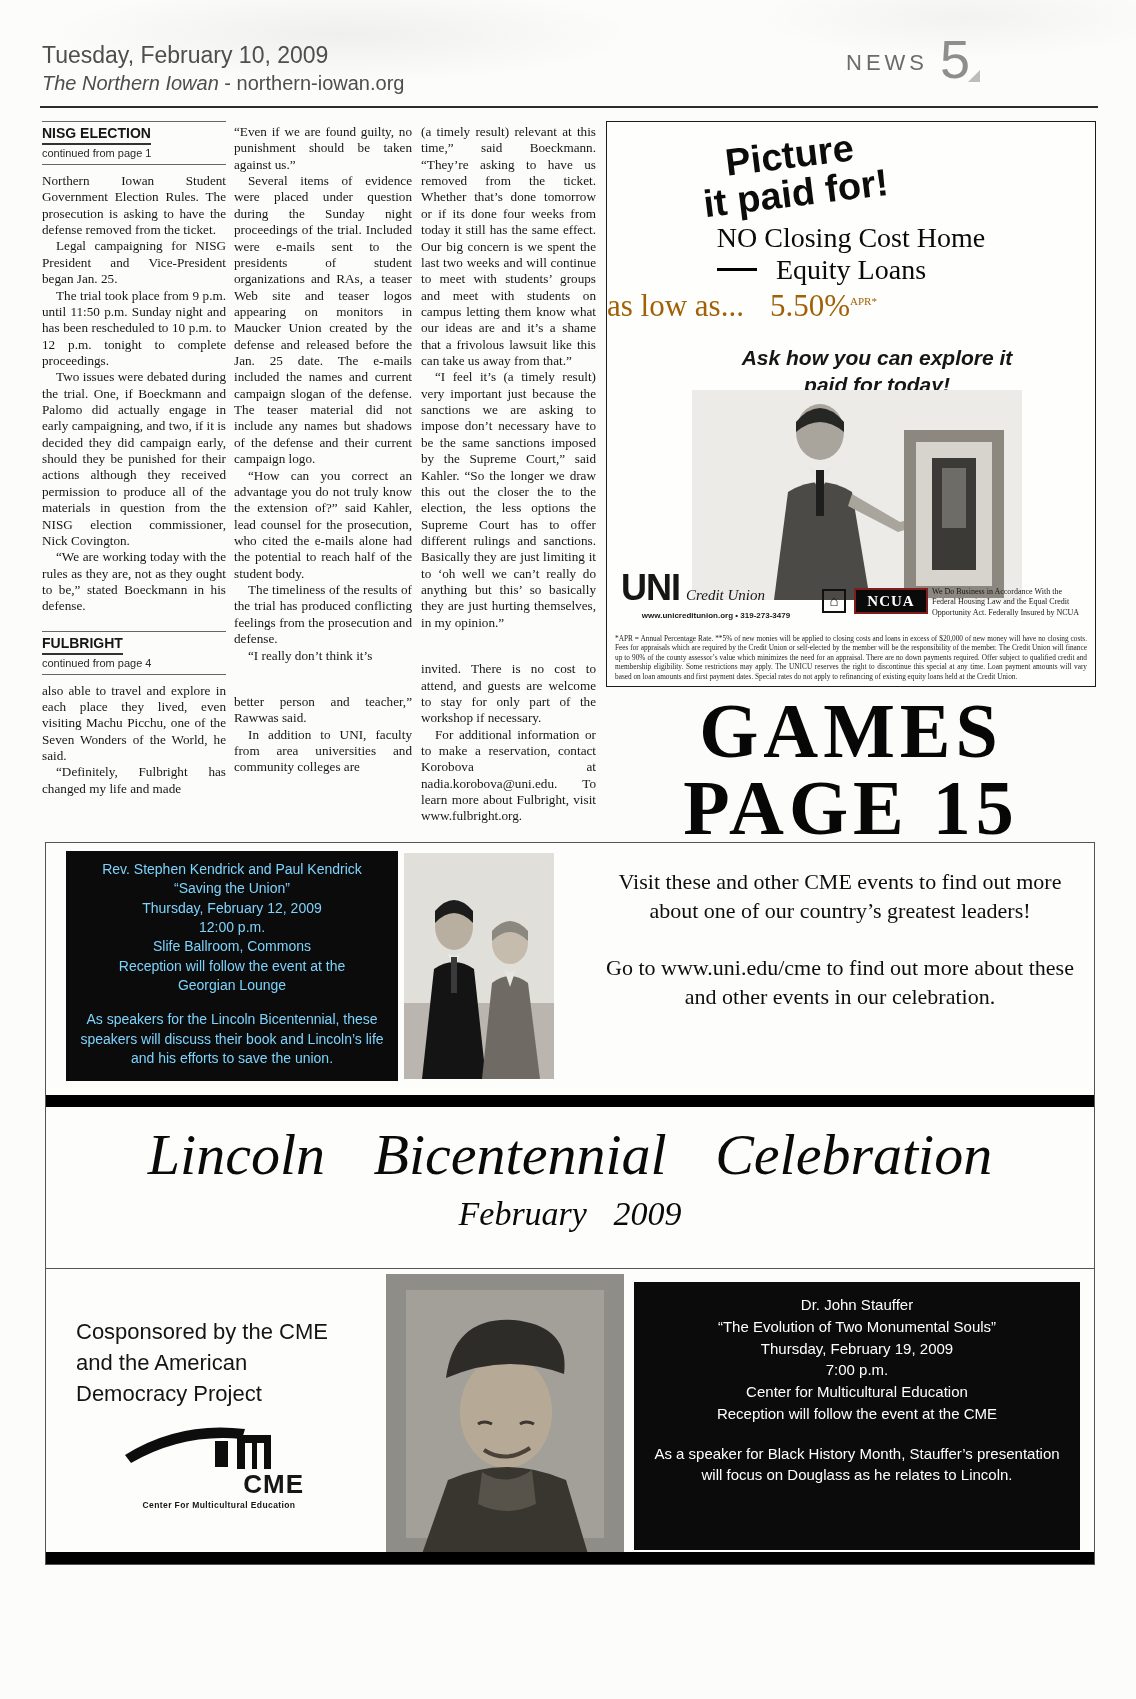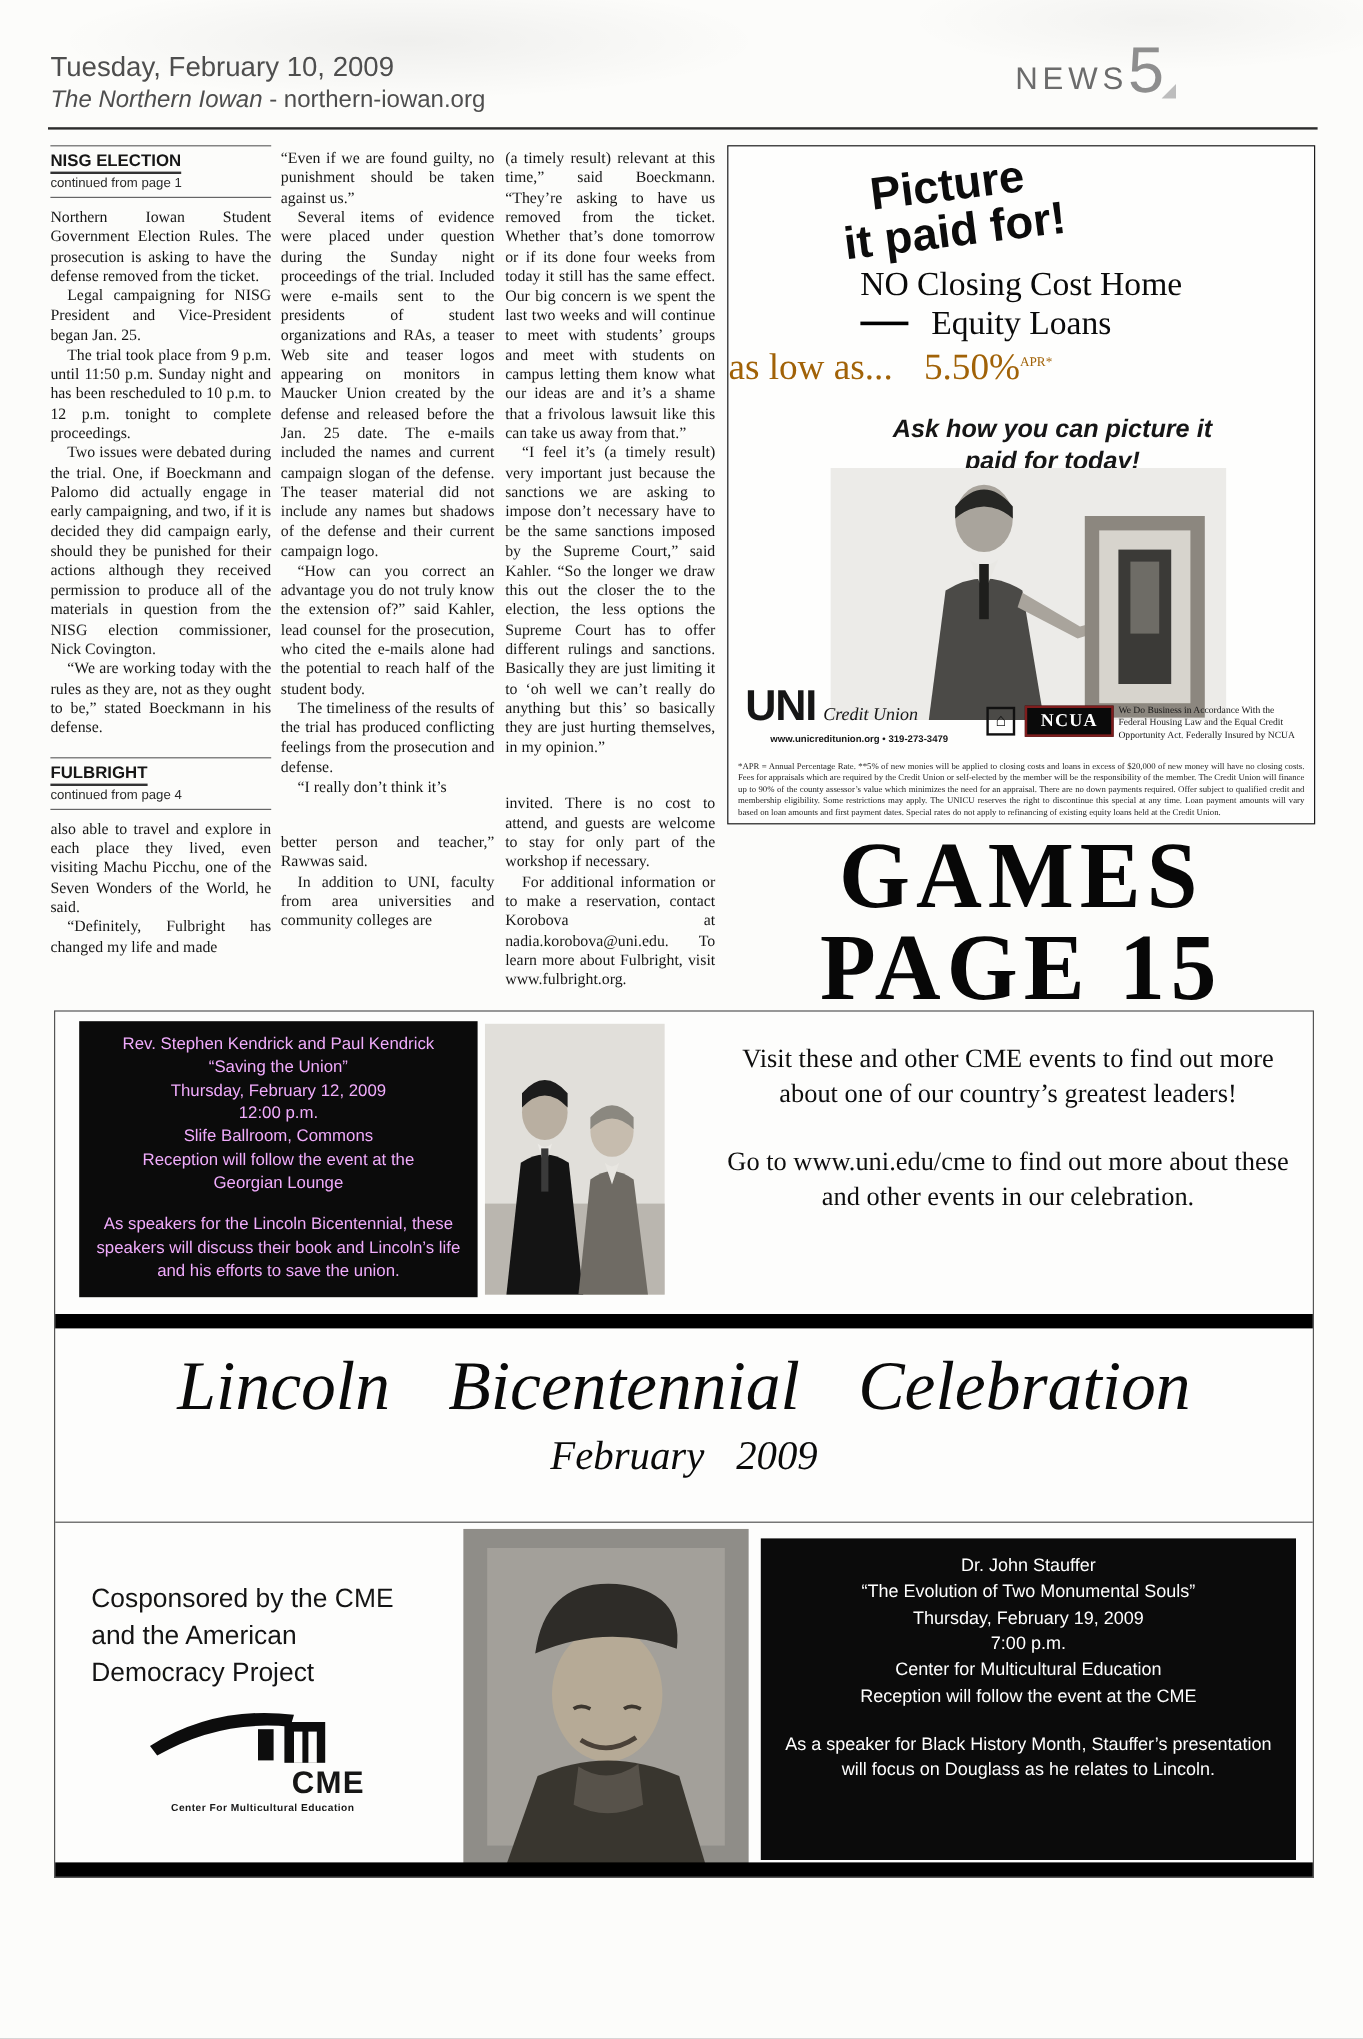--- a/index.html
+++ b/index.html
@@ -9,21 +9,21 @@
     background:
       radial-gradient(ellipse 420px 70px at 30% 2%, rgba(0,0,0,0.05), transparent 70%),
       radial-gradient(ellipse 300px 60px at 85% 1%, rgba(0,0,0,0.04), transparent 70%),
       #fcfcfa;
     font-family:"Liberation Serif", serif; color:#161616; overflow:hidden;
   }
   
   .mast-date { position:absolute; left:42px; top:42px; font-family:"Liberation Sans",sans-serif; font-size:23px; color:#4e4e4e; }
   .mast-paper { position:absolute; left:42px; top:72px; font-family:"Liberation Sans",sans-serif; font-size:20px; color:#4e4e4e; }
   .paper-name { font-style:italic; }
-  .section-label { position:absolute; left:846px; top:50px; font-family:"Liberation Sans",sans-serif; font-size:26px; letter-spacing:4px; color:#6c6c6c; }
+  .section-label { position:absolute; left:846px; top:50px; font-family:"Liberation Sans",sans-serif; font-size:22px; letter-spacing:4px; color:#6c6c6c; }
   .page-number { position:absolute; left:940px; top:28px; font-family:"Liberation Sans",sans-serif; font-size:54px; color:#8e8e8e; }
   .page-number::after { content:""; position:absolute; right:-10px; bottom:8px; width:0; height:0; border-left:12px solid transparent; border-bottom:12px solid #bdbdbd; }
   .rule { position:absolute; left:40px; top:106px; width:1058px; height:2px; background:#2c2c2c; }
   
   .col { position:absolute; top:121px; font-size:13.2px; line-height:1.24; text-align:justify; }
   .col p { text-indent:14px; }
   .col p.noindent { text-indent:0; }
   .kicker-block { border-top:1.5px solid #666; padding-top:3px; margin-bottom:8px; }
   .kicker-block.spaced { margin-top:16px; }
   .kicker-title { display:inline-block; font-family:"Liberation Sans",sans-serif; font-weight:700; font-size:14px; border-bottom:2px solid #333; padding-bottom:1px; }
@@ -47,21 +47,21 @@
   .brand-contact { font-family:"Liberation Sans",sans-serif; font-weight:700; font-size:8px; margin-top:2px;text-align:center; }
   .ad-reg { position:absolute; left:215px; bottom:72px; display:flex; align-items:center; gap:8px; }
   .eh-icon { width:24px; height:24px; border:2px solid #111; display:flex; align-items:center; justify-content:center; font-size:15px; }
   .ncua-box { width:74px; height:26px; background:#0a0a0a; color:#fff; display:flex; align-items:center; justify-content:center; font-family:Liberation Serif, serif; font-weight:700; font-size:15px; letter-spacing:1px; border:2px solid #7f1d1d; }
   .ad-compliance { position:absolute; right:8px; bottom:68px; width:155px; font-size:8px; line-height:1.3; }
   .ad-fineprint { position:absolute; left:8px; right:8px; bottom:5px; font-size:7.3px; line-height:1.3; text-align:justify; color:#1d1d1d; }
   
   .games { position:absolute; left:612px; top:694px; width:478px; text-align:center; font-weight:700; font-size:76px; line-height:0.98; letter-spacing:5px; color:#070707; transform:scaleY(1.04); }
   
   .lower { position:absolute; left:45px; top:842px; width:1050px; height:723px; border:1px solid #555; background:#fdfdfc; }
-  .kendrick-box { position:absolute; left:20px; top:8px; width:332px; height:230px; background:#0b0b0b; color:#f0abfc; text-align:center; font-family:"Liberation Sans",sans-serif; font-size:14px; line-height:1.38; padding:9px 14px; }
+  .kendrick-box { position:absolute; left:20px; top:8px; width:332px; height:230px; background:#0b0b0b; color:#7dd3fc; text-align:center; font-family:"Liberation Sans",sans-serif; font-size:14px; line-height:1.38; padding:9px 14px; }
   .kendrick-box .body { margin-top:15px; }
   .kendrick-photo { position:absolute; left:358px; top:10px; width:150px; height:226px; }
   .cme-events { position:absolute; left:552px; top:24px; width:484px; text-align:center; font-size:22px; line-height:1.32; color:#0e0e0e; }
   .cme-events p + p { margin-top:28px; }
   .banner-bar-top { position:absolute; left:0; top:252px; width:100%; height:12px; background:#000; }
   .banner-title { position:absolute; left:0; top:278px; width:100%; text-align:center; font-style:italic; font-size:58px; word-spacing:34px; color:#0a0a0a; }
   .banner-sub { position:absolute; left:0; top:352px; width:100%; text-align:center; font-style:italic; font-size:34px; word-spacing:18px; color:#0a0a0a; }
   .bottom-row { position:absolute; left:0; top:425px; width:100%; height:298px; border-top:1px solid #555; }
   .cosponsor { position:absolute; left:30px; top:48px; width:280px; text-align:left; font-family:"Liberation Sans",sans-serif; font-size:22px; line-height:1.4; color:#141414; }
   .cme-logo { position:absolute; left:48px; top:150px; width:250px; text-align:center; }
@@ -129,21 +129,21 @@
     <div class="ad-headline">
       <div>
         <span class="uline">NO</span><span> Closing Cost Home</span>
       </div>
       <div>Equity Loans</div>
     </div>
     <div class="ad-rate">
       <span>as low as...</span><span class="val">5.50%</span><sup>APR*</sup>
     </div>
     <div class="ad-cta">
-      <div>Ask how you can picture it</div>
+      <div>Ask how you can explore it</div>
       <div>paid for today!</div>
     </div>
     <svg class="ad-photo" viewBox="0 0 330 210">
       <rect width="330" height="210" fill="#ecebe8"></rect>
       <ellipse cx="128" cy="42" rx="24" ry="28" fill="#a9a49c"></ellipse>
       <path d="M104 32 Q128 4 152 32 L152 42 Q128 22 104 42 Z" fill="#262624"></path>
       <path d="M82 210 L96 102 Q128 82 160 102 L178 210 Z" fill="#4b4a47"></path>
       <path d="M116 76 L128 104 L140 76 Q128 86 116 76 Z" fill="#e9e8e4"></path>
       <rect x="124" y="80" width="8" height="46" fill="#1e1e1c"></rect>
       <path d="M160 104 L208 132 L230 126 L232 134 L206 142 L156 116 Z" fill="#a9a49c"></path>

